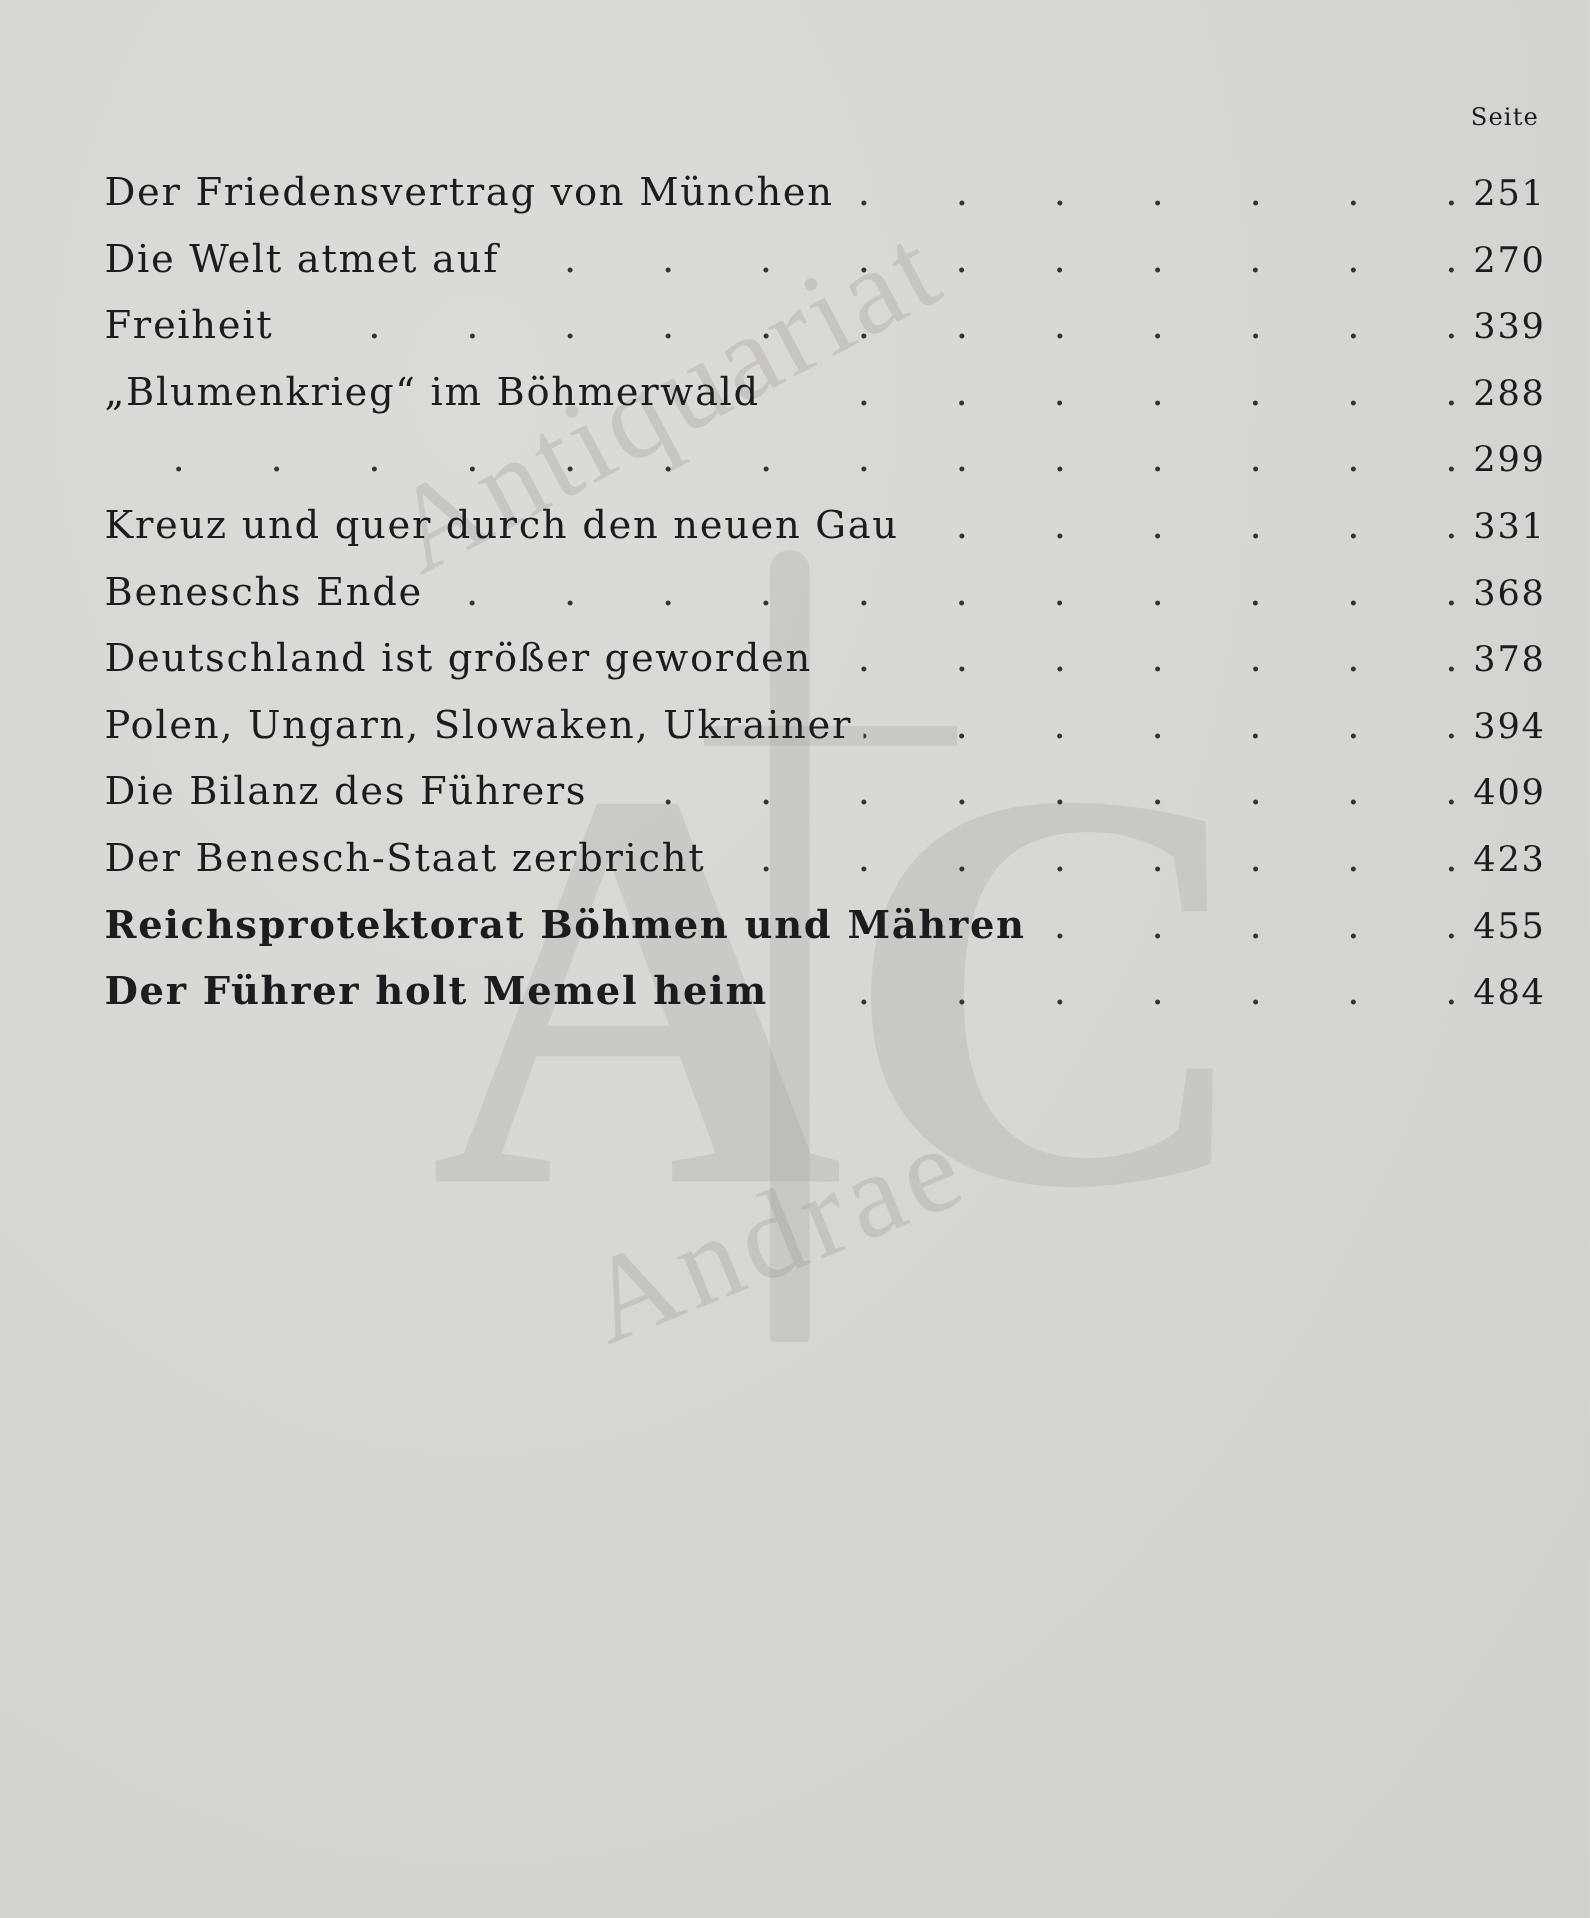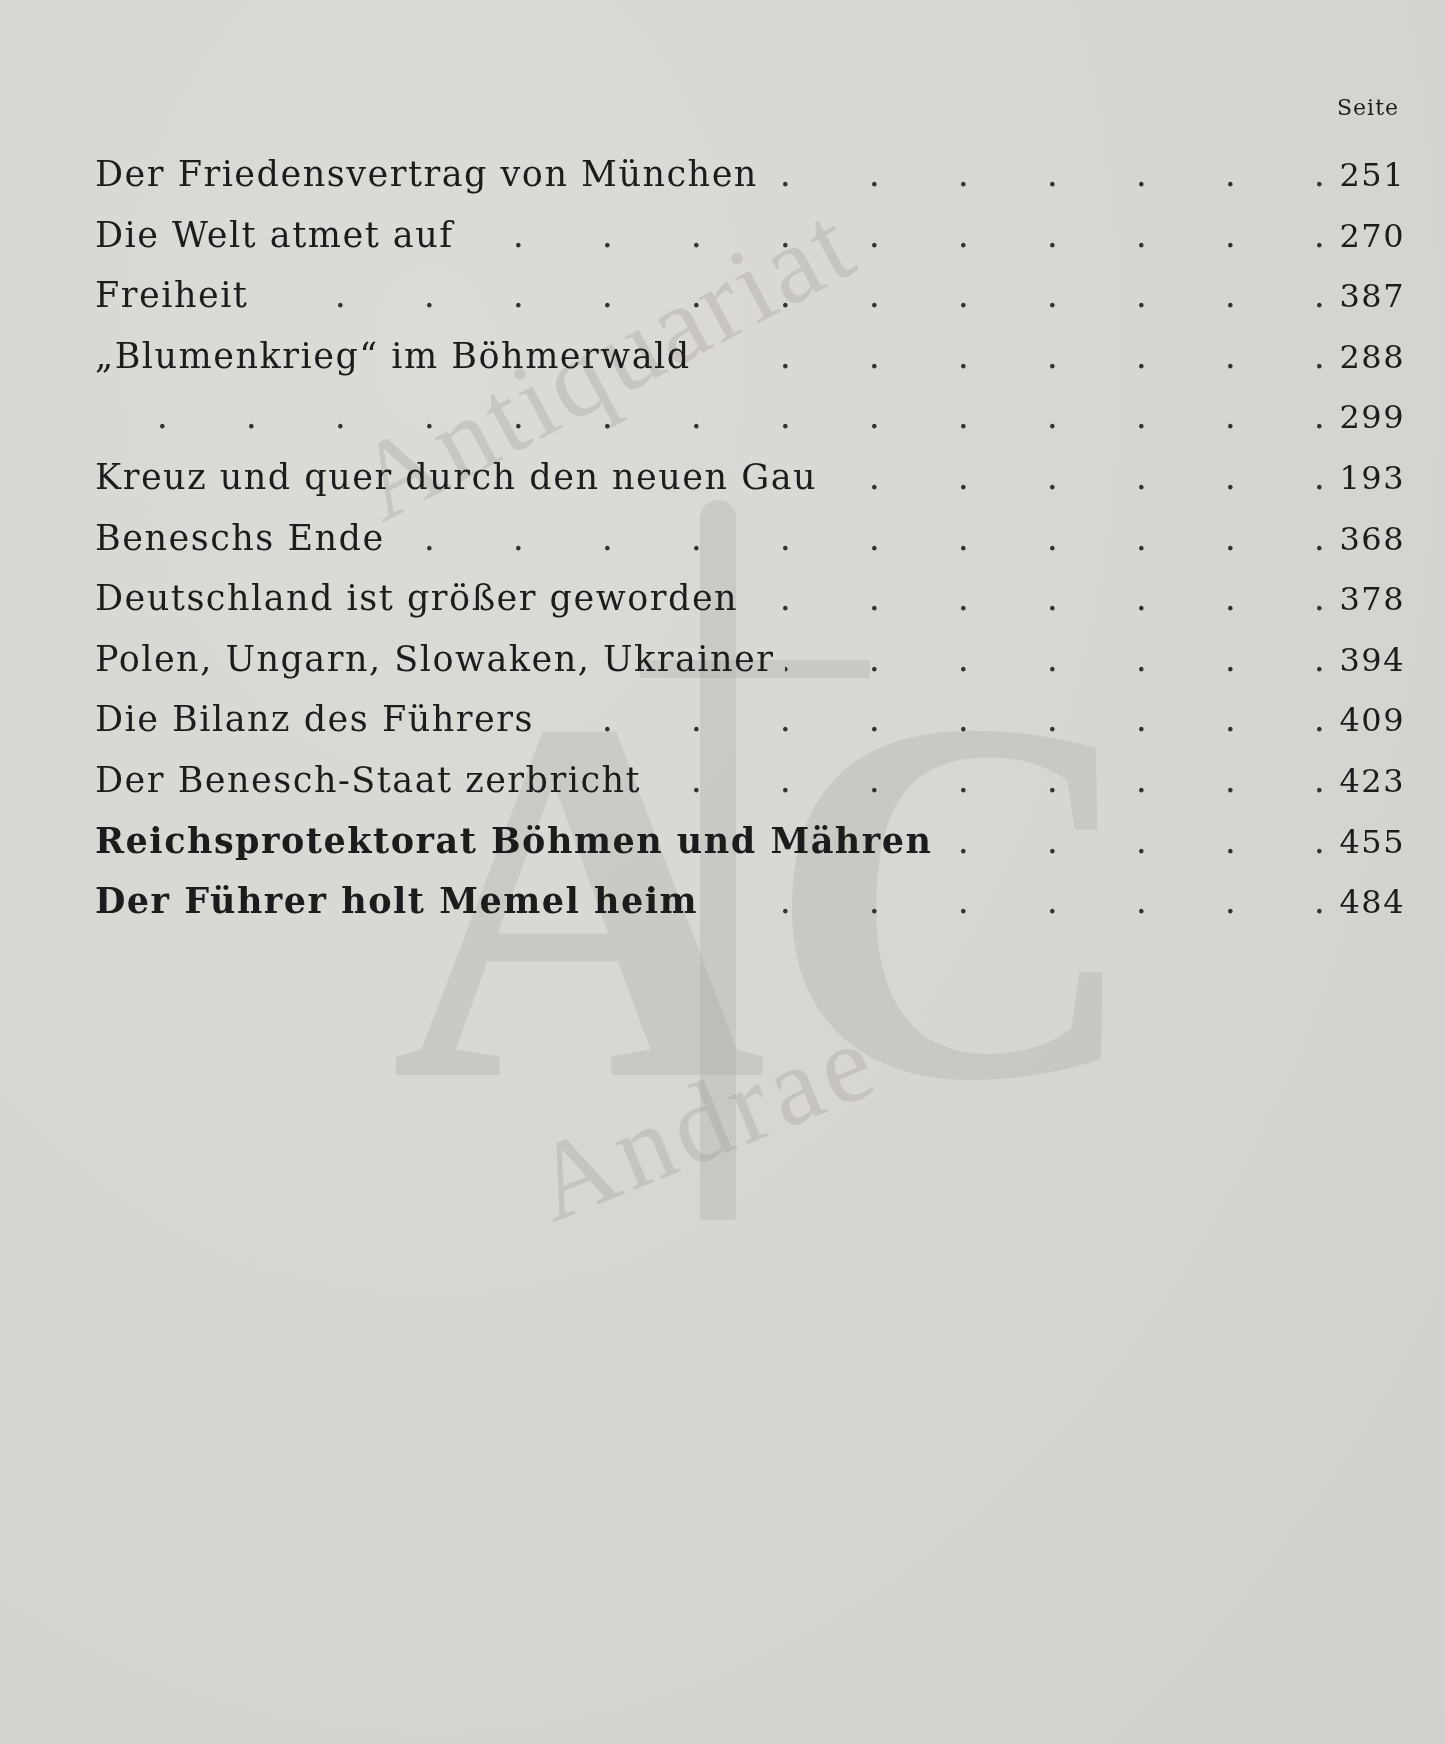--- a/index.html
+++ b/index.html
@@ -130,35 +130,35 @@
     <span class="toc-page">251</span>
   </div>
   <div class="toc-row">
     <span class="toc-title">Die Welt atmet auf</span>
     <span class="toc-leader"></span>
     <span class="toc-page">270</span>
   </div>
   <div class="toc-row">
     <span class="toc-title">Freiheit</span>
     <span class="toc-leader"></span>
-    <span class="toc-page">387</span>
+    <span class="toc-page">339</span>
   </div>
   <div class="toc-row">
     <span class="toc-title">„Blumenkrieg“ im Böhmerwald</span>
     <span class="toc-leader"></span>
     <span class="toc-page">288</span>
   </div>
   <div class="toc-row">
     <span class="toc-leader"></span>
     <span class="toc-page">299</span>
   </div>
   <div class="toc-row">
     <span class="toc-title">Kreuz und quer durch den neuen Gau</span>
     <span class="toc-leader"></span>
-    <span class="toc-page">193</span>
+    <span class="toc-page">331</span>
   </div>
   <div class="toc-row">
     <span class="toc-title">Beneschs Ende</span>
     <span class="toc-leader"></span>
     <span class="toc-page">368</span>
   </div>
   <div class="toc-row">
     <span class="toc-title">Deutschland ist größer geworden</span>
     <span class="toc-leader"></span>
     <span class="toc-page">378</span>

